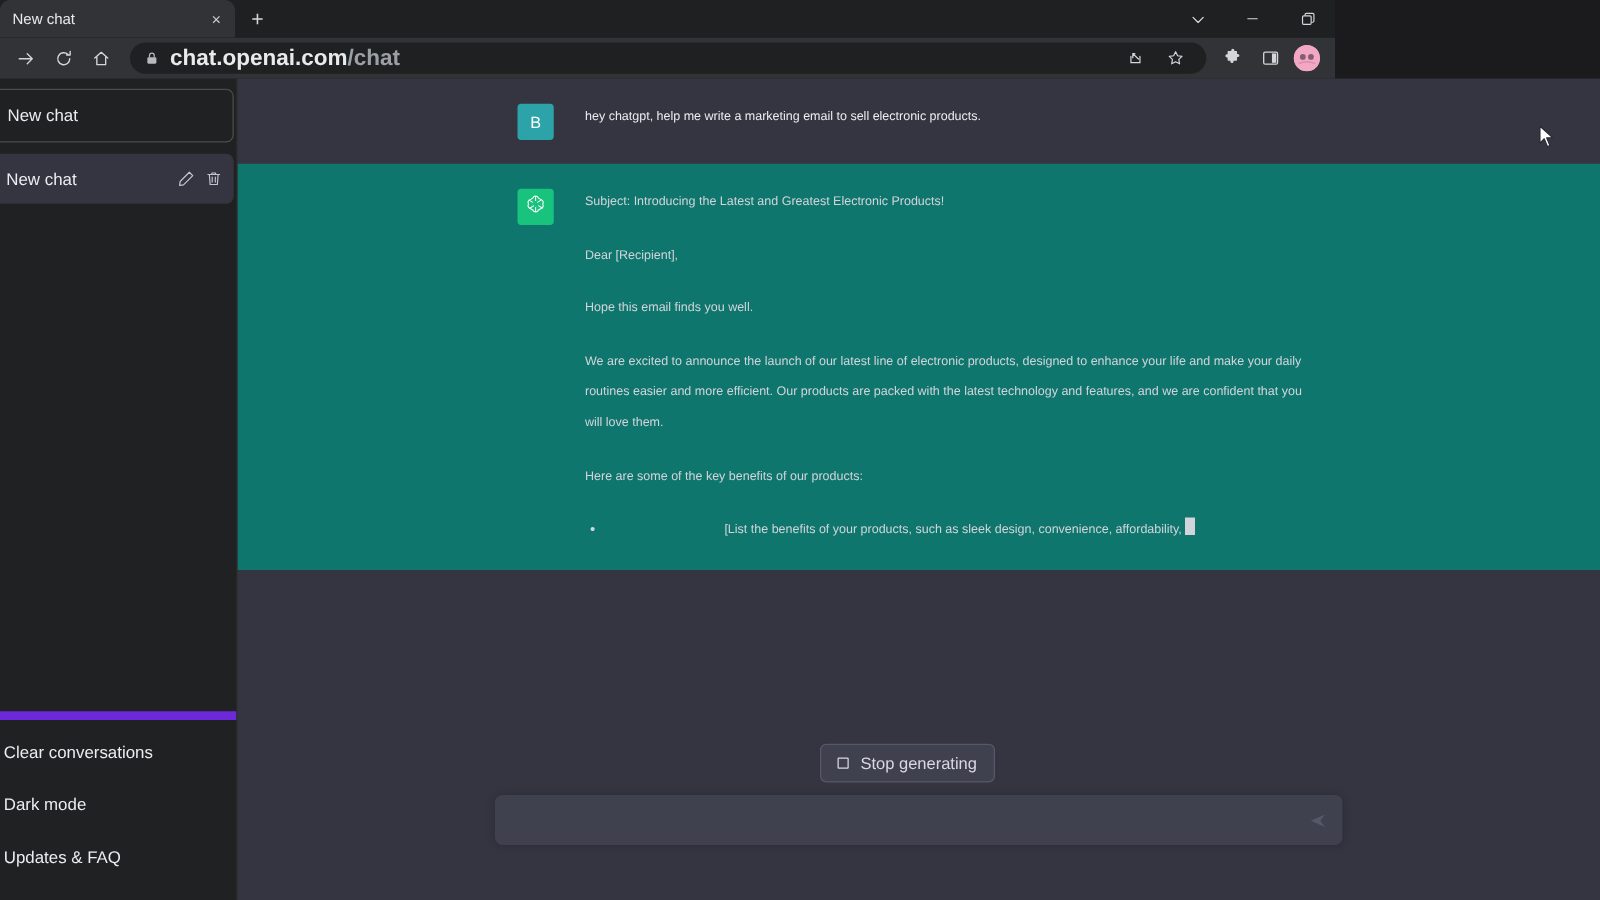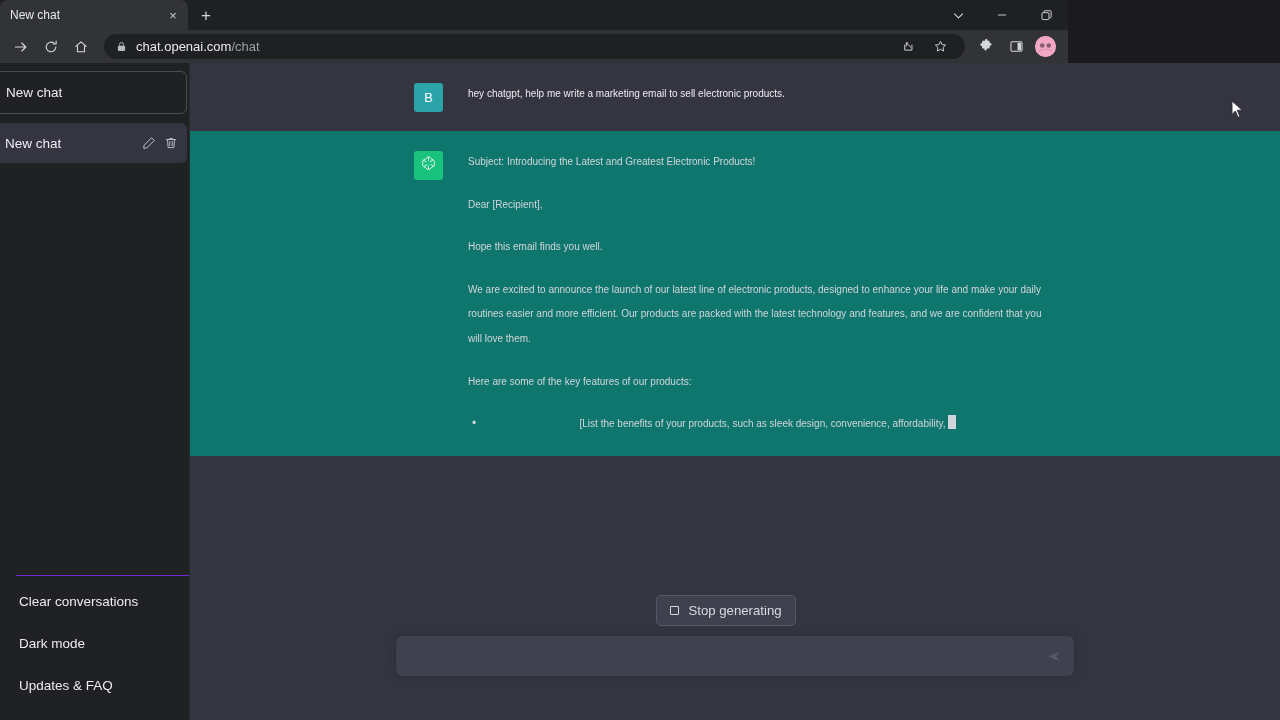--- a/index.html
+++ b/index.html
@@ -62,21 +62,21 @@
     display: flex; align-items: center; justify-content: center;
     color: #d4d6d9; border-radius: 50%;
   }
   .omnibox {
     flex: 1; height: 25px; margin: 0 6px 0 8px;
     background: #1f2022; border-radius: 13px;
     display: flex; align-items: center;
     padding: 0 10px 0 12px;
   }
   .lock-ico { margin-right: 9px; display: flex; align-items: center; }
-  .url { font-size: 13px; color: #e9eaec; white-space: nowrap; }
+  .url { font-size: 18px; color: #e9eaec; white-space: nowrap; font-weight: bold; }
   .url .dim { color: #9aa0a6; }
   .omni-right { display: flex; align-items: center; margin-left: auto; gap: 2px; }
   .avatar-chip {
     width: 21px; height: 21px; border-radius: 50%;
     background: #f2a7c3; margin: 0 6px 0 4px;
     display: flex; align-items: center; justify-content: center;
     overflow: hidden;
   }
 
   
@@ -113,23 +113,22 @@
     display: flex; align-items: center;
     padding: 0 9px 0 11px;
     color: #ececf1; font-size: 13.5px;
   }
   .convo-title { flex: 1; white-space: nowrap; overflow: hidden; }
   .convo-actions { display: flex; gap: 8px; align-items: center; }
   .convo-actions span { display: flex; align-items: center; color: #c5c5d2; }
 
   .sidebar-spacer { flex: 1; }
   .sidebar-bottom {
-    border-top: 1px solid #6d28d9;
+    border-top: 7px solid #6d28d9;
     padding: 4px 4px 14px 0;
-    margin-left: 16px;
   }
   .nav-item {
     height: 42px;
     display: flex; align-items: center;
     padding-left: 3px;
     color: #ececf1; font-size: 13.5px;
   }
 
   
   #chatcol {
@@ -395,21 +394,21 @@
                   <path d="M12 3.6a3.1 3.1 0 012.9 2.05l3.1 1.8a3.1 3.1 0 011.15 4.2 3.1 3.1 0 01-1.15 4.2l-3.1 1.8A3.1 3.1 0 0112 19.7a3.1 3.1 0 01-2.9-2.05l-3.1-1.8a3.1 3.1 0 01-1.15-4.2A3.1 3.1 0 016 7.45l3.1-1.8A3.1 3.1 0 0112 3.6z"></path>
                   <path d="M12 3.6v5.1M18 7.45l-4.4 2.55M19.15 15.85l-4.4-2.55M12 19.7v-5.1M6 15.85l4.4-2.55M4.85 7.45l4.4 2.55"></path>
                 </svg>
               </span>
             </div>
             <div class="msg-body">
               <p>Subject: Introducing the Latest and Greatest Electronic Products!</p>
               <p>Dear [Recipient],</p>
               <p>Hope this email finds you well.</p>
               <p>We are excited to announce the launch of our latest line of electronic products, designed to enhance your life and make your daily routines easier and more efficient. Our products are packed with the latest technology and features, and we are confident that you will love them.</p>
-              <p>Here are some of the key features of our products:</p>
+              <p>Here are some of the key benefits of our products:</p>
               <ul class="bullets">
                 <li><span>[List the benefits of your products, such as sleek design, convenience, affordability,</span><span class="caret"></span></li>
               </ul>
             </div>
           </div>
         </div>
 
       </div>
 
       <div class="composer-area">

